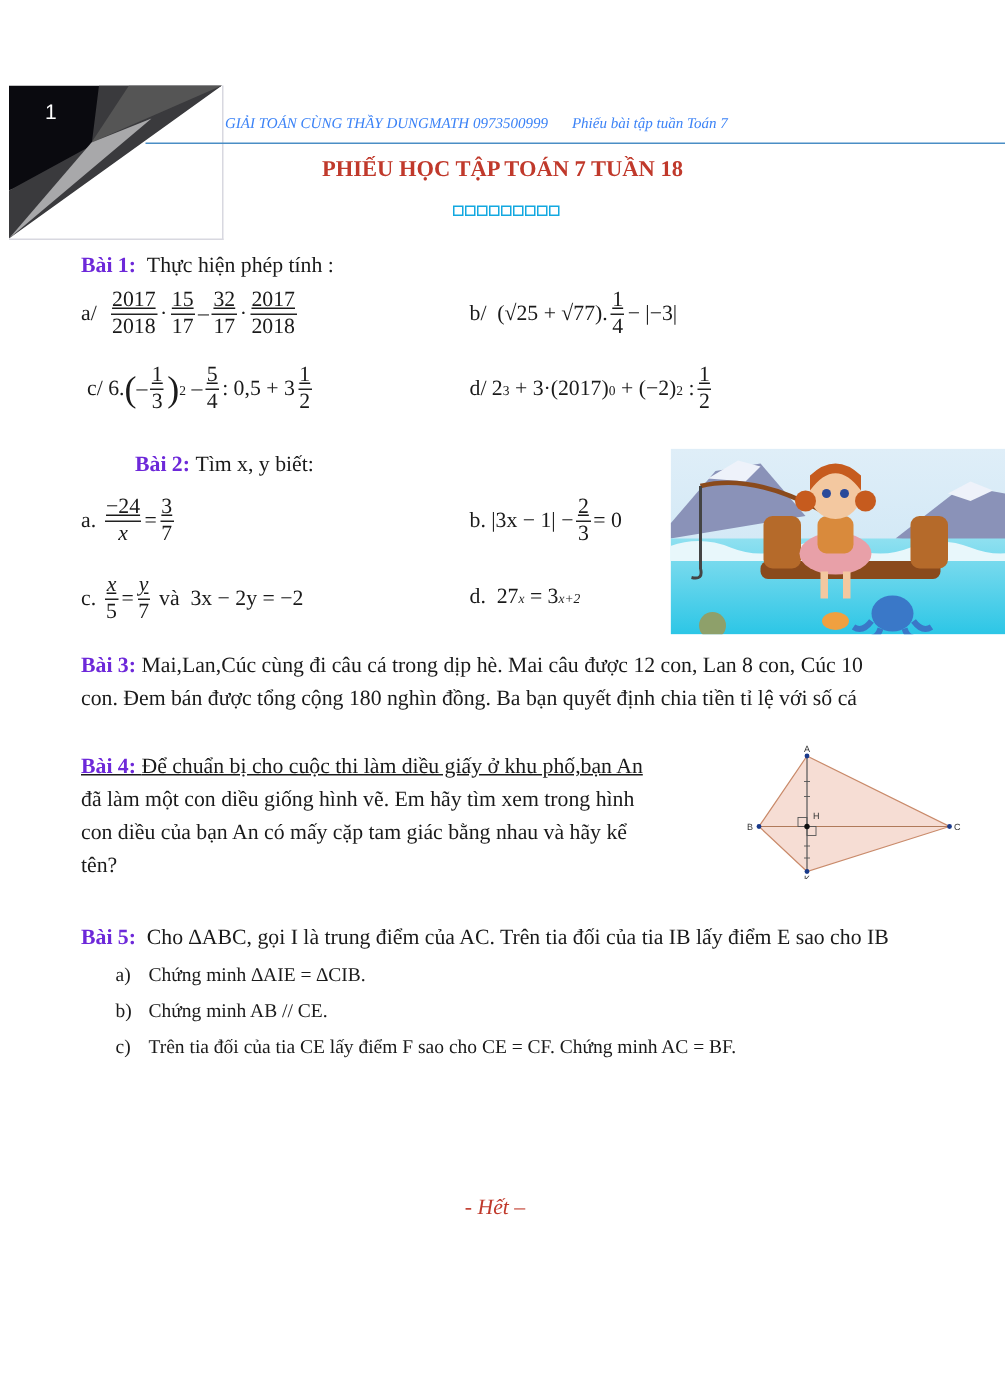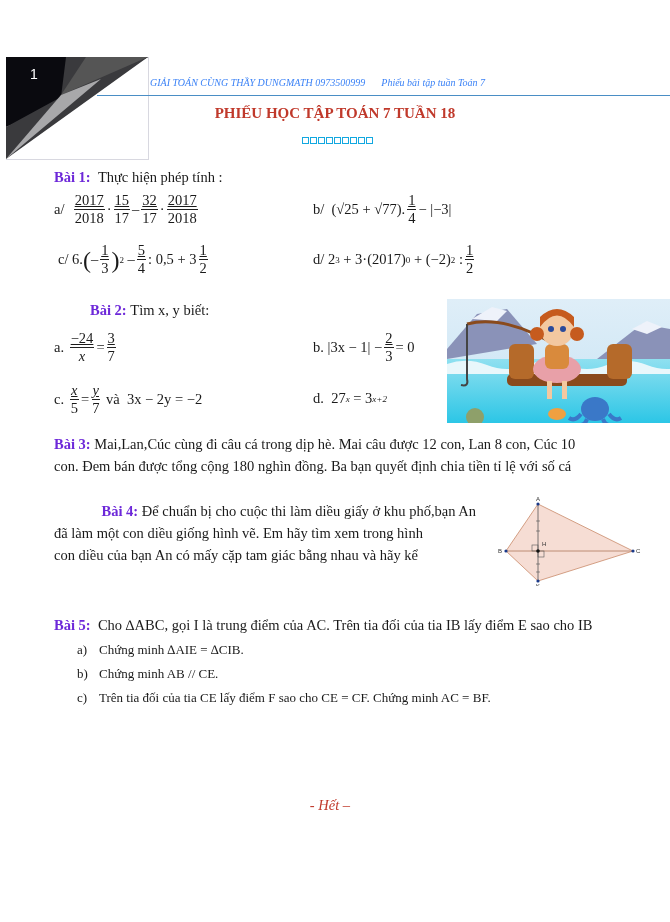--- a/index.html
+++ b/index.html
@@ -214,25 +214,26 @@
     <circle cx="28" cy="118" r="9" fill="#8ea06a"></circle>
   </svg>
 </div>
 
 <div class="abs para" style="left:54px; top:433px; width:600px;">
   <div style="white-space:nowrap"><span class="bai">Bài 3:</span> <span>Mai,Lan,Cúc cùng đi câu cá trong dịp hè. Mai câu được 12 con, Lan 8 con, Cúc 10</span></div>
   <div style="white-space:nowrap">con. Đem bán được tổng cộng 180 nghìn đồng. Ba bạn quyết định chia tiền tỉ lệ với số cá</div>
 </div>
 
 <div class="abs para" style="left:54px; top:500px; width:422px;">
-  <div style="white-space:nowrap; display:flex; justify-content:flex-end;">
+  <div style="white-space:nowrap; display:flex; justify-content:flex-start;text-decoration:underline;">
       <span><span class="bai">Bài 4:</span> <span>Để chuẩn bị cho cuộc thi làm diều giấy ở khu phố,bạn An</span></span>
     </div>
   <div style="white-space:nowrap">đã làm một con diều giống hình vẽ. Em hãy tìm xem trong hình</div>
   <div style="white-space:nowrap">con diều của bạn An có mấy cặp tam giác bằng nhau và hãy kể</div>
+  <div style="white-space:nowrap">tên?</div>
 </div>
 
 <div id="kite" class="abs">
   <svg width="150" height="90" viewBox="0 0 150 90">
     <polygon points="40,8 135,55 40,85 8,55" fill="#f6ddd4" stroke="#c98a6a" stroke-width="0.8"></polygon>
     <line x1="40" y1="8" x2="40" y2="85" stroke="#555" stroke-width="0.8"></line>
     <line x1="8" y1="55" x2="135" y2="55" stroke="#b07a5a" stroke-width="0.8"></line>
     <rect x="34" y="49" width="6" height="6" fill="none" stroke="#555" stroke-width="0.6"></rect>
     <rect x="40" y="55" width="6" height="6" fill="none" stroke="#555" stroke-width="0.6"></rect>
     <g stroke="#555" stroke-width="0.6">

